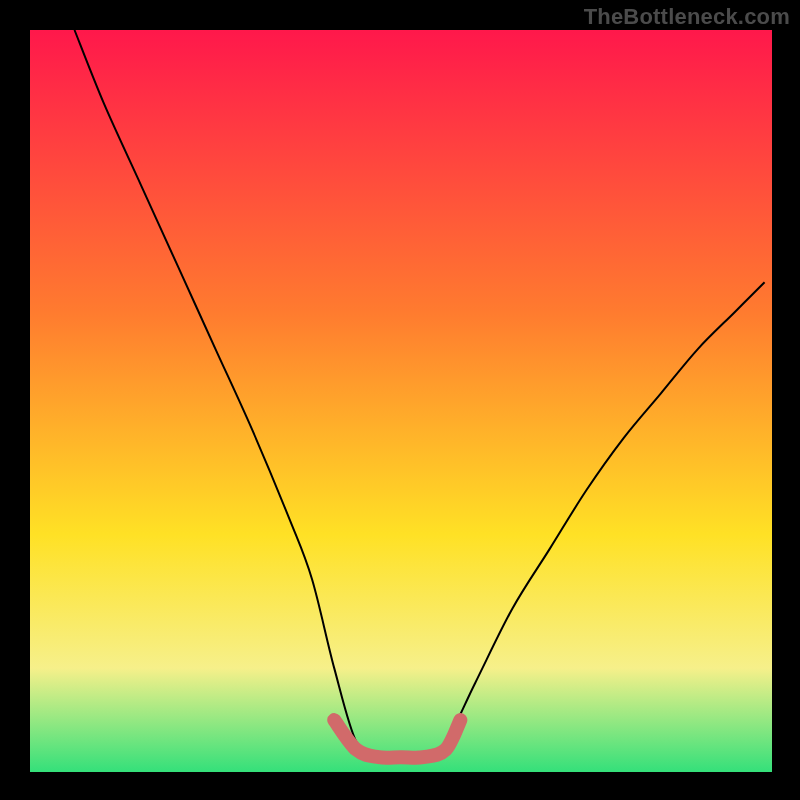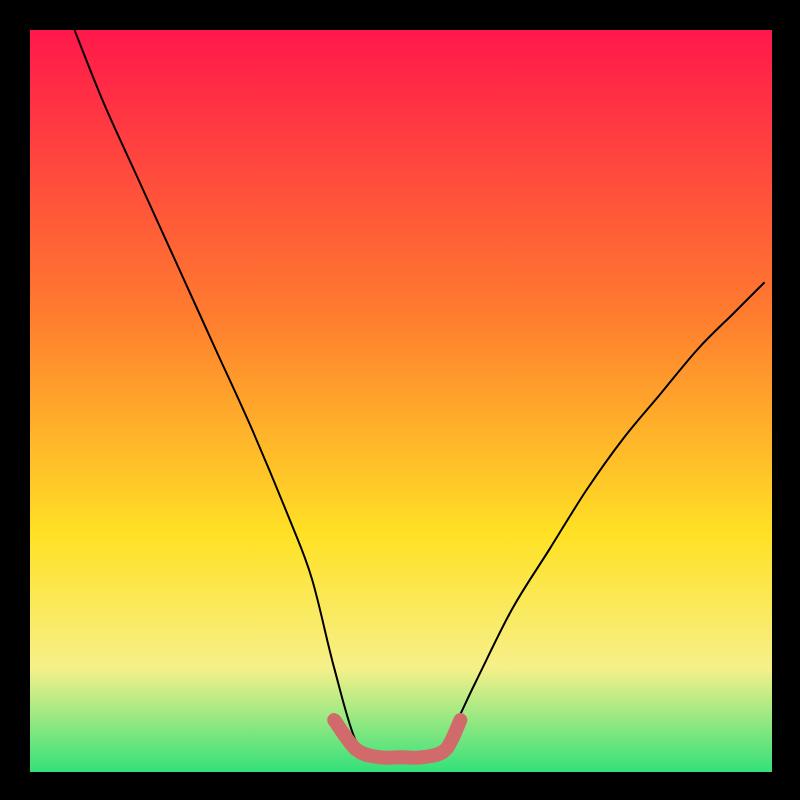--- a/index.html
+++ b/index.html
@@ -28,20 +28,21 @@
     z-index: 10;
   }
   svg {
     display: block;
   }
 </style>
 </head>
 <body>
 
 <div class="frame">
+  <div class="watermark">TheBottleneck.com</div>
   <svg id="chart-svg" width="800" height="800">
     <defs>
       <linearGradient id="bg-grad" x1="0" y1="0" x2="0" y2="1">
         <stop id="g-stop-0" offset="0%" stop-color="#ff184b"></stop>
         <stop id="g-stop-1" offset="38%" stop-color="#ff7b2f"></stop>
         <stop id="g-stop-2" offset="68%" stop-color="#ffe125"></stop>
         <stop id="g-stop-3" offset="86%" stop-color="#f6f08a"></stop>
         <stop id="g-stop-4" offset="100%" stop-color="#34e07a"></stop>
       </linearGradient>
     </defs>

